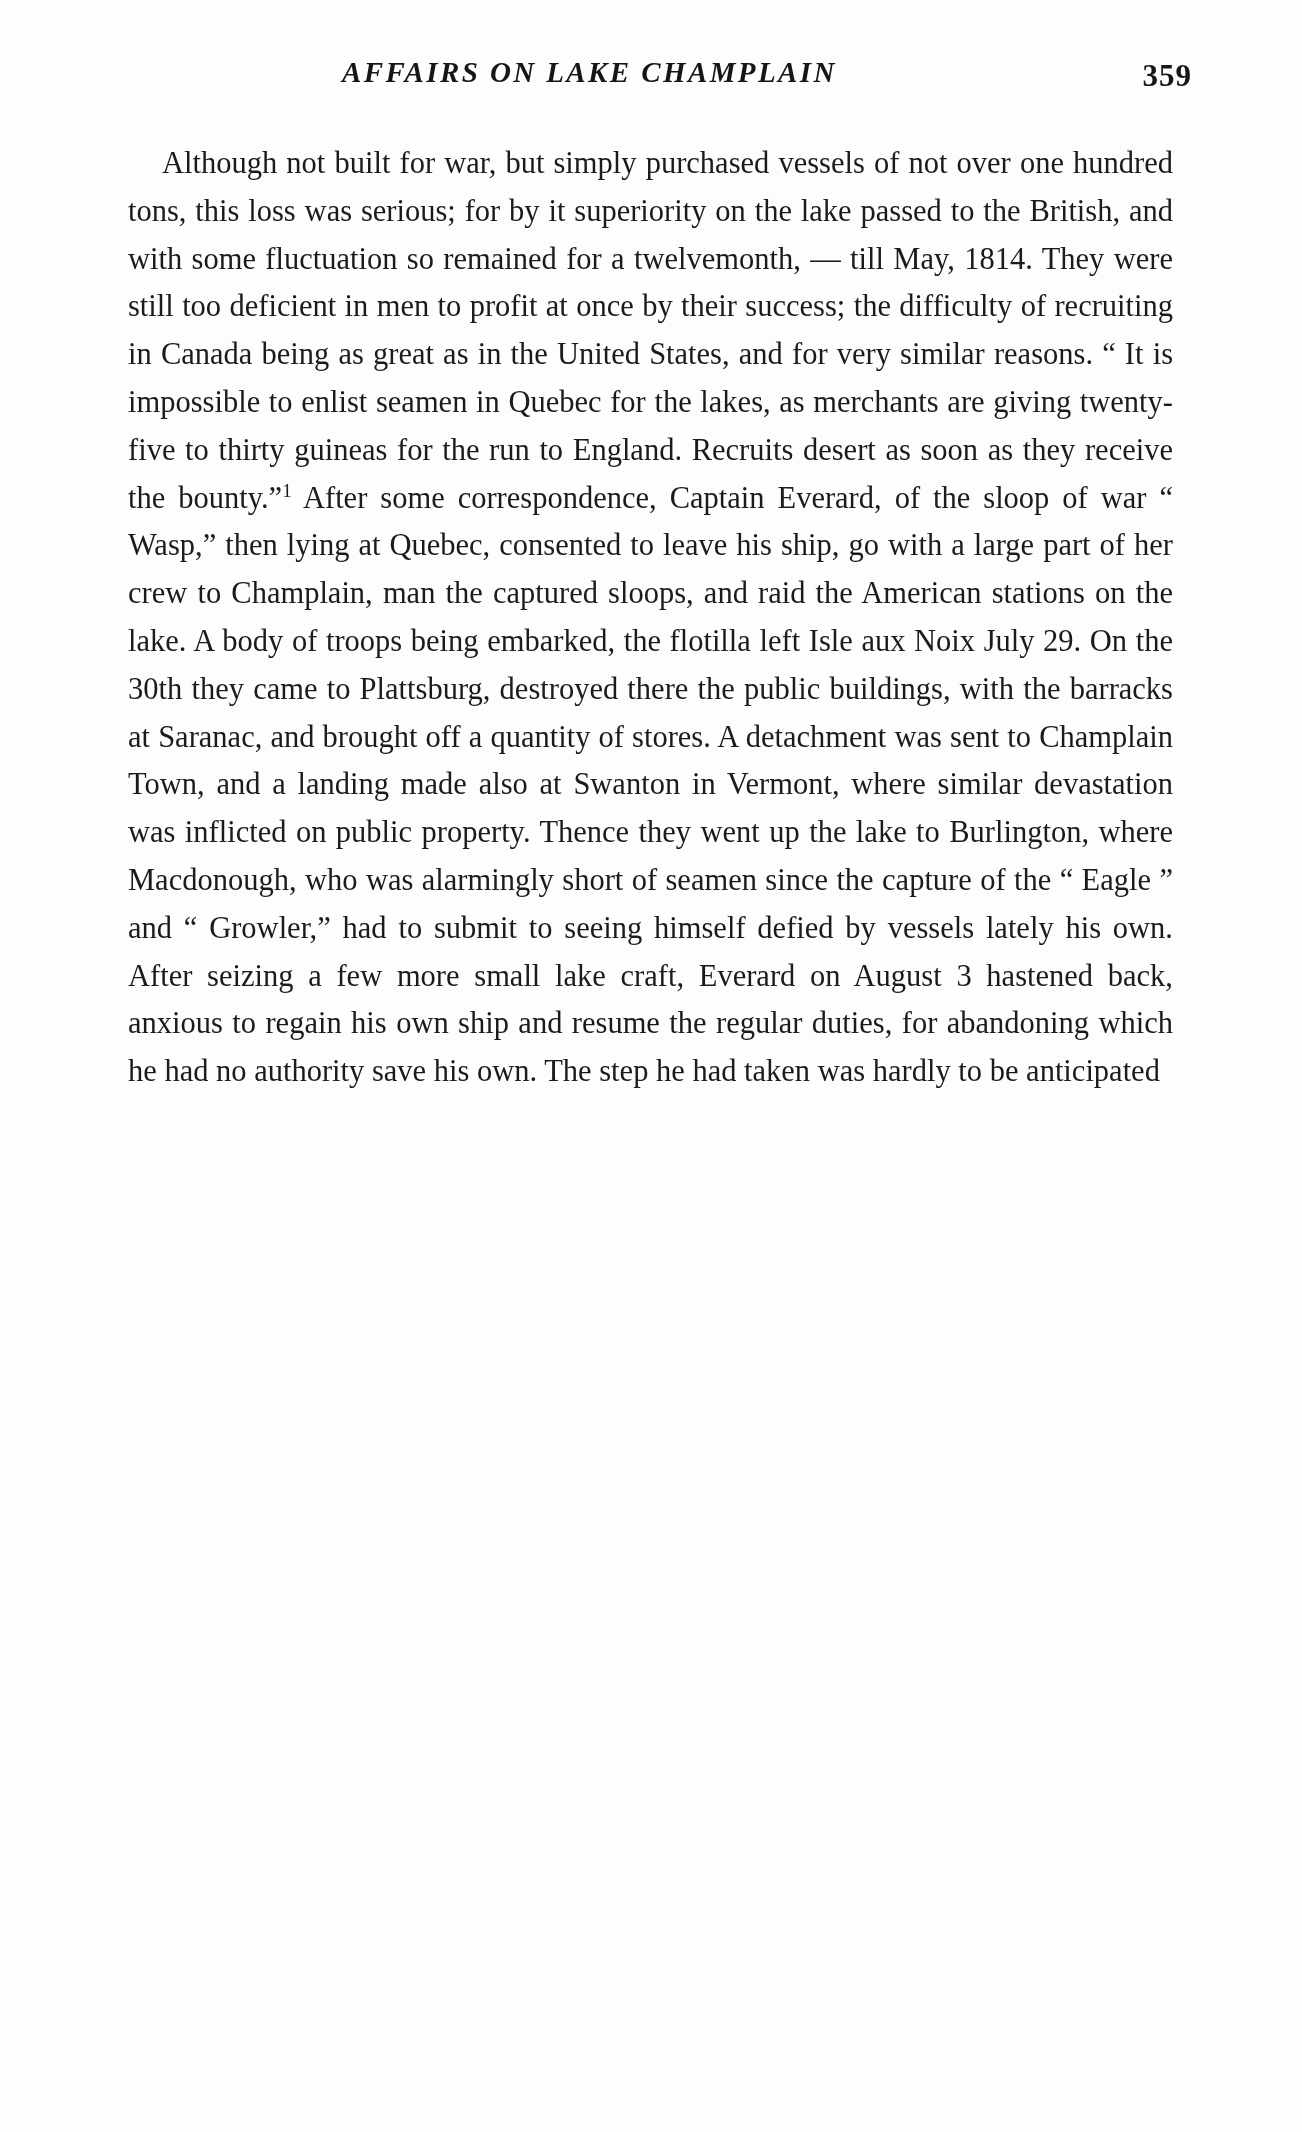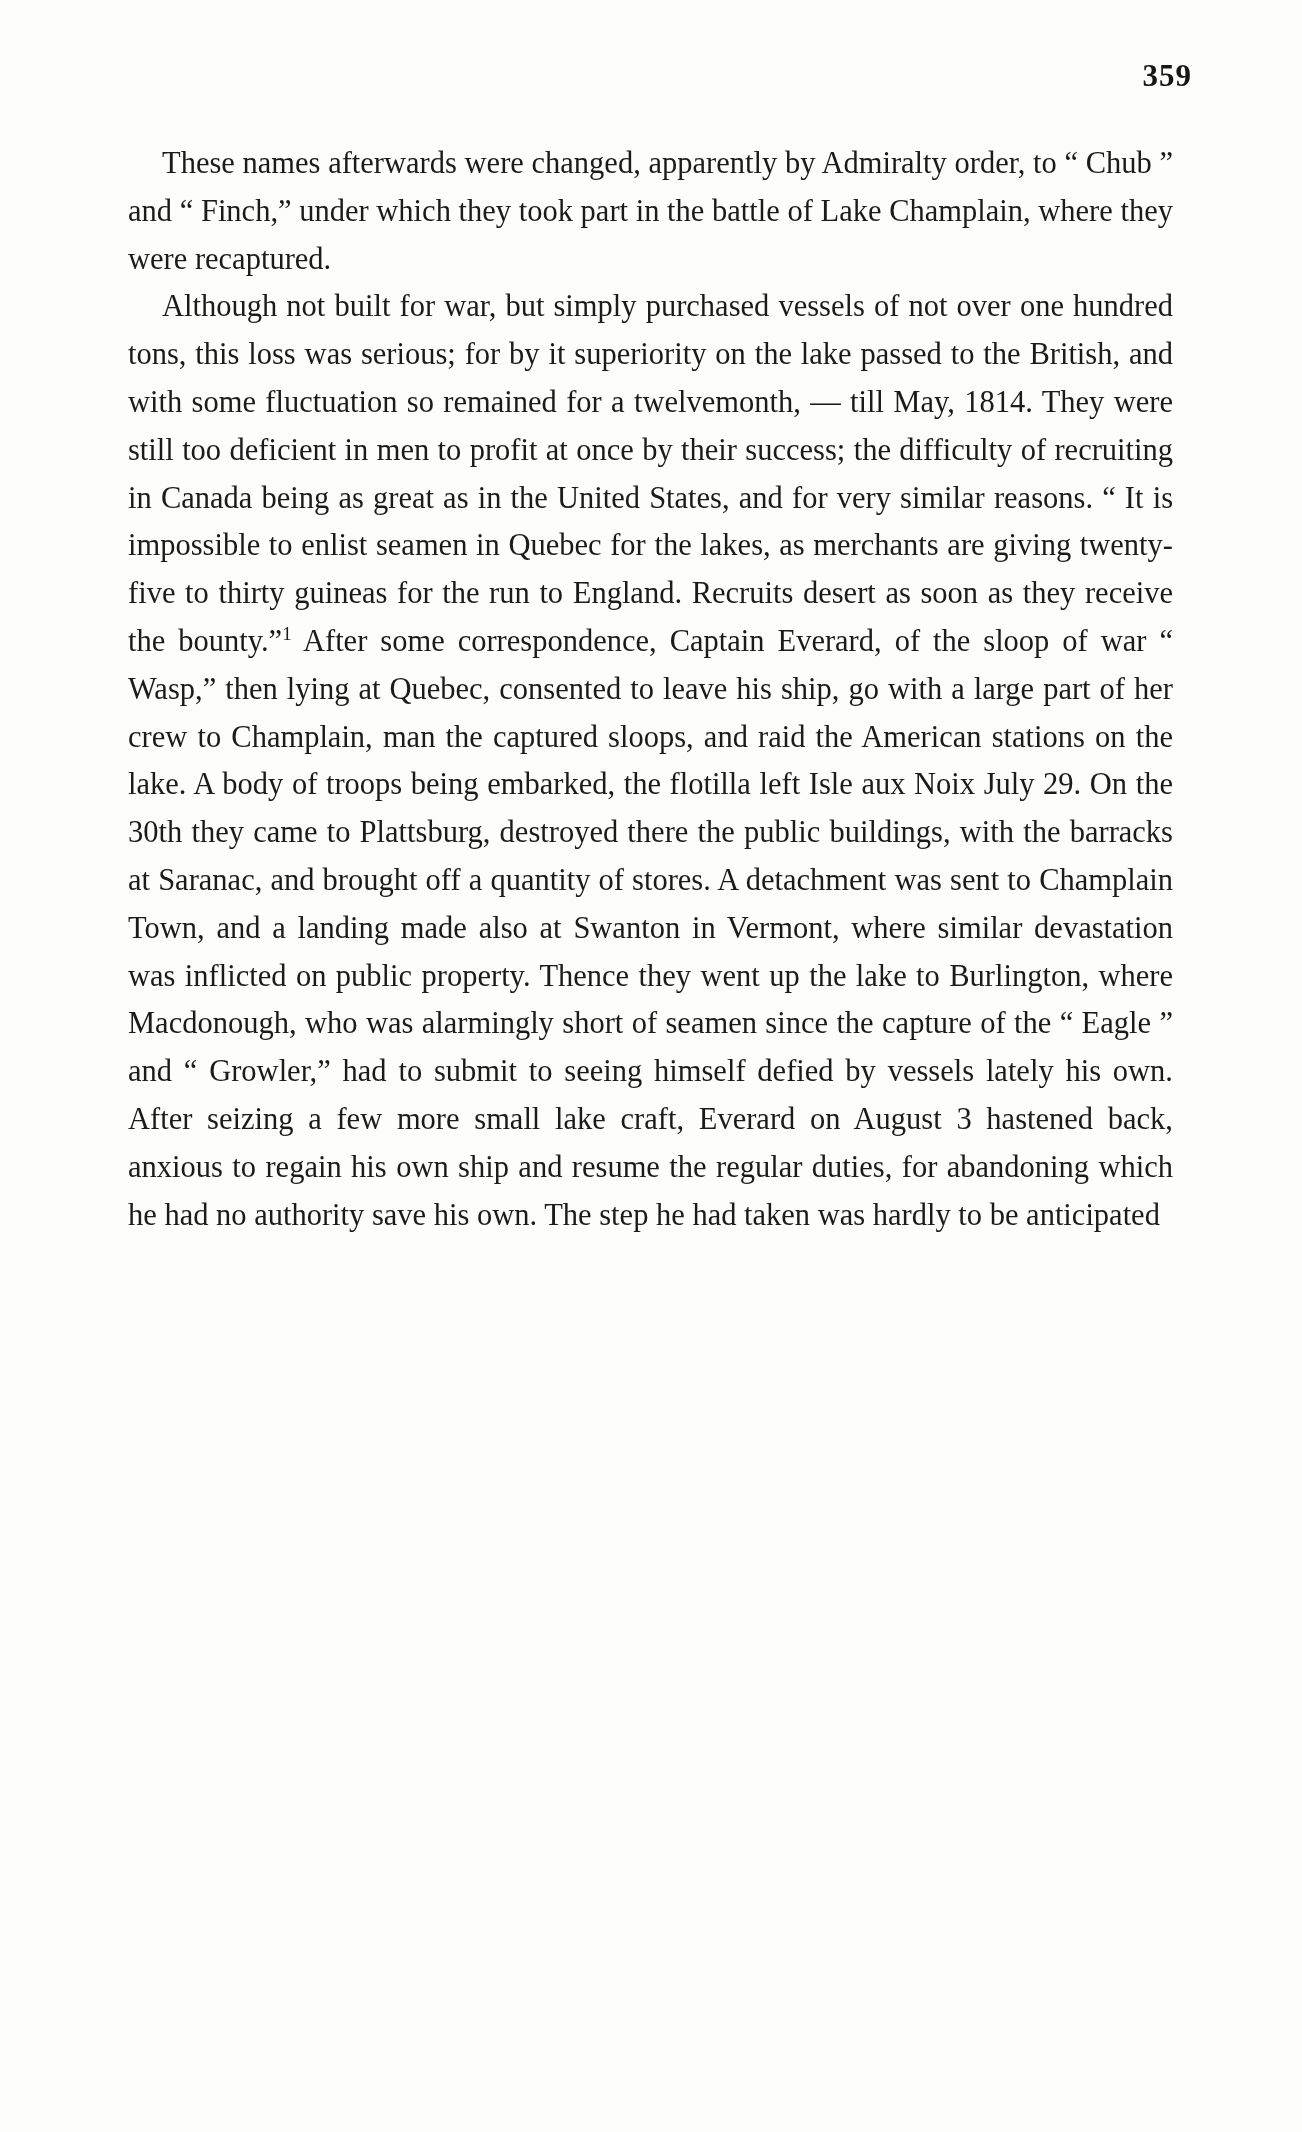--- a/index.html
+++ b/index.html
@@ -91,22 +91,22 @@
     line-height: 0;
     margin-right: 4px;
   }
 </style>
 </head>
 <body>
 
 <div class="page">
 
   <div class="header">
+    <div class="running-head">AFFAIRS ON LAKE CHAMPLAIN</div>
     <div class="folio">359</div>
   </div>
 
   <div class="body-text">
-    <p class="indent">These names afterwards were changed, apparently by Admiralty order, to “ Chub ” and “ Finch,” under which they took part in the battle of Lake Champlain, where they were recaptured.</p>
     <p class="indent"><span>Although not built for war, but simply purchased vessels of not over one hundred tons, this loss was serious; for by it superiority on the lake passed to the British, and with some fluctuation so remained for a twelvemonth, — till May, 1814.  They were still too deficient in men to profit at once by their success; the difficulty of recruiting in Canada being as great as in the United States, and for very similar reasons.  “ It is impossible to enlist seamen in Quebec for the lakes, as merchants are giving twenty-five to thirty guineas for the run to England.  Recruits desert as soon as they receive the bounty.”</span><span class="sup">1</span><span>  After some correspondence, Captain Everard, of the sloop of war “ Wasp,” then lying at Quebec, consented to leave his ship, go with a large part of her crew to Champlain, man the captured sloops, and raid the American stations on the lake.  A body of troops being embarked, the flotilla left Isle aux Noix July 29.  On the 30th they came to Plattsburg, destroyed there the public buildings, with the barracks at Saranac, and brought off a quantity of stores.  A detachment was sent to Champlain Town, and a landing made also at Swanton in Vermont, where similar devastation was inflicted on public property.  Thence they went up the lake to Burlington, where Macdonough, who was alarmingly short of seamen since the capture of the “ Eagle ” and “ Growler,” had to submit to seeing himself defied by vessels lately his own.  After seizing a few more small lake craft, Everard on August 3 hastened back, anxious to regain his own ship and resume the regular duties, for abandoning which he had no authority save his own.  The step he had taken was hardly to be anticipated</span></p>
   </div>
 
 
 </div>
 
 </body></html>

